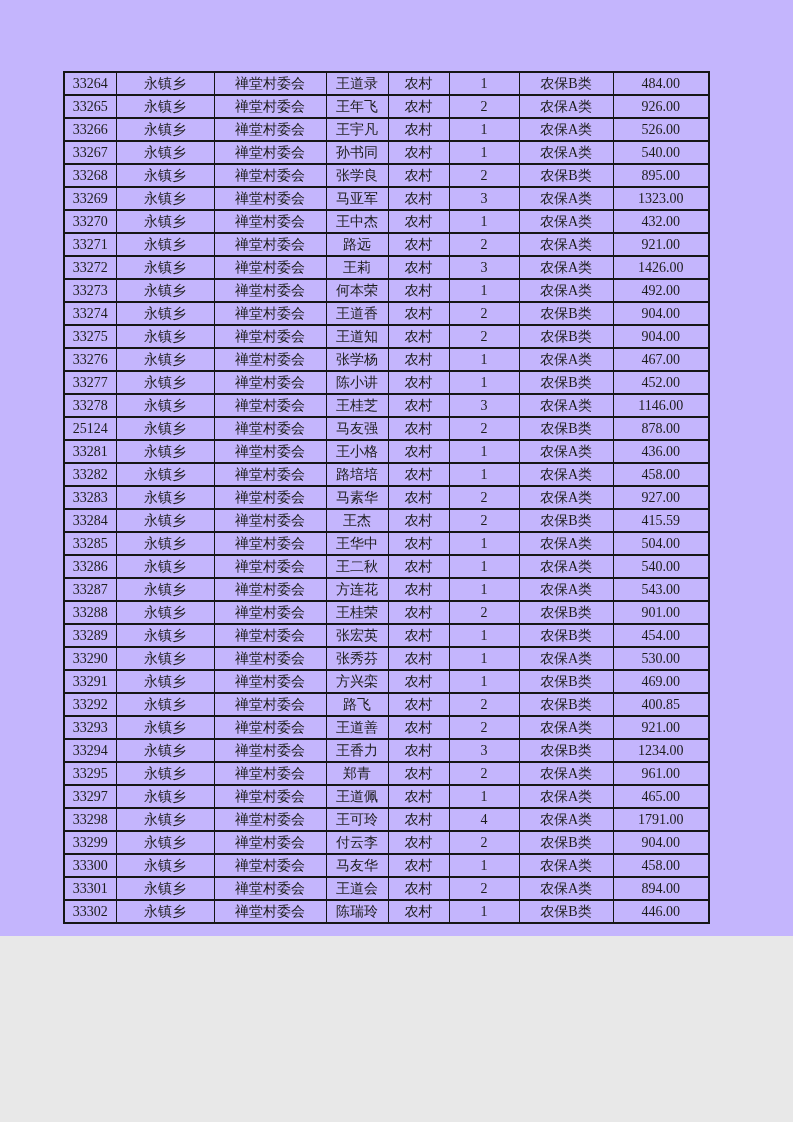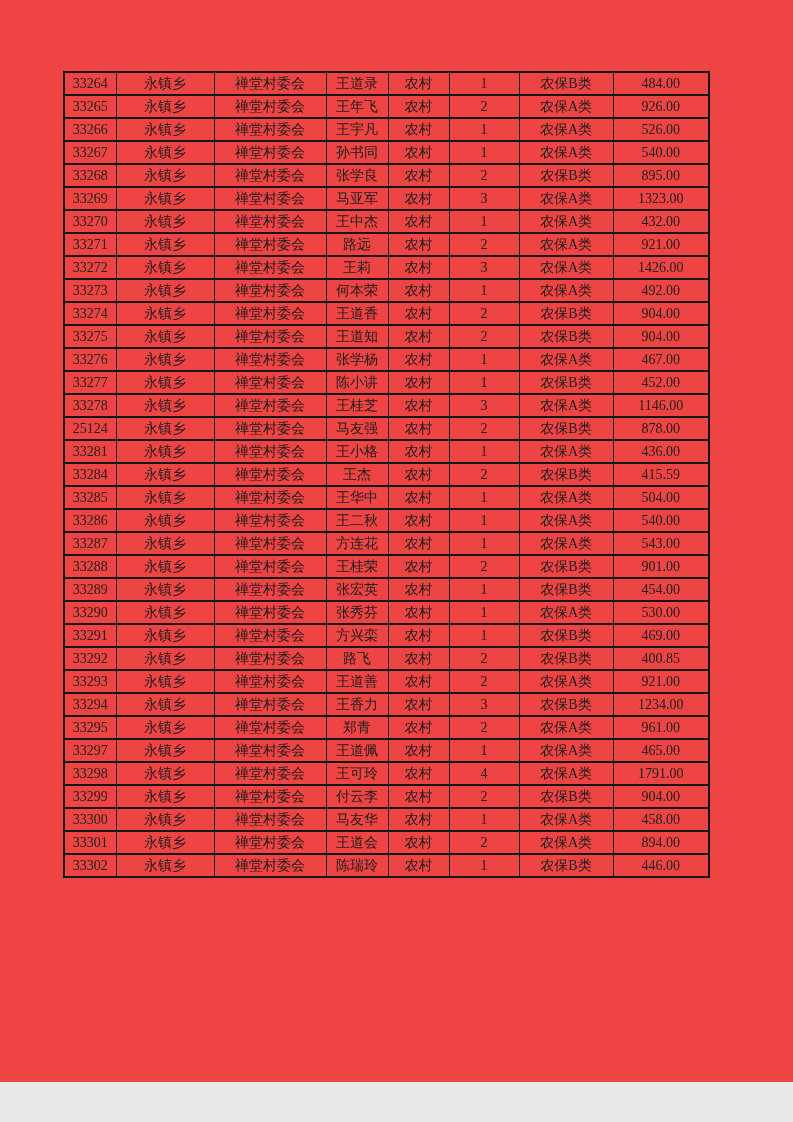--- a/index.html
+++ b/index.html
@@ -8,22 +8,22 @@
   }
   body {
     width: 793px;
     height: 1122px;
     background: #e8e8e8;
     font-family: "Liberation Serif", "DejaVu Serif", serif;
   }
   .page {
     position: relative;
     width: 793px;
-    height: 1082px;
-    background: #ef4444;
+    height: 936px;
+    background: #c4b5fd;
     color: #1c1c1c;
     overflow: hidden;
   }
   table.roster {
     position: absolute;
     left: 63px;
     top: 71px;
     border-collapse: collapse;
     table-layout: fixed;
     border: 2.5px solid #161616;
@@ -231,20 +231,40 @@
           <td>33281</td>
           <td>永镇乡</td>
           <td>禅堂村委会</td>
           <td>王小格</td>
           <td>农村</td>
           <td>1</td>
           <td>农保A类</td>
           <td>436.00</td>
         </tr>
         <tr>
+          <td>33282</td>
+          <td>永镇乡</td>
+          <td>禅堂村委会</td>
+          <td>路培培</td>
+          <td>农村</td>
+          <td>1</td>
+          <td>农保A类</td>
+          <td>458.00</td>
+        </tr>
+        <tr>
+          <td>33283</td>
+          <td>永镇乡</td>
+          <td>禅堂村委会</td>
+          <td>马素华</td>
+          <td>农村</td>
+          <td>2</td>
+          <td>农保A类</td>
+          <td>927.00</td>
+        </tr>
+        <tr>
           <td>33284</td>
           <td>永镇乡</td>
           <td>禅堂村委会</td>
           <td>王杰</td>
           <td>农村</td>
           <td>2</td>
           <td>农保B类</td>
           <td>415.59</td>
         </tr>
         <tr>

